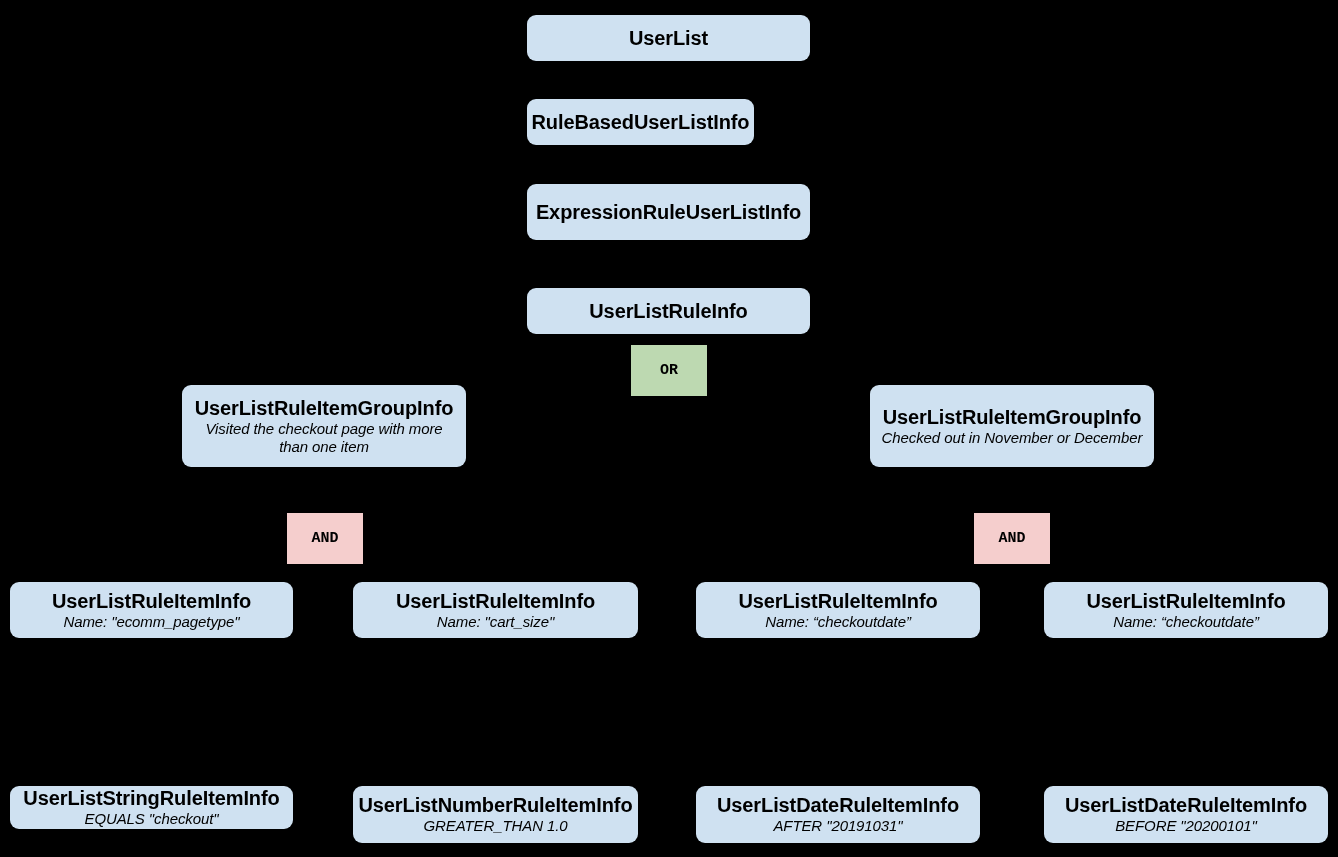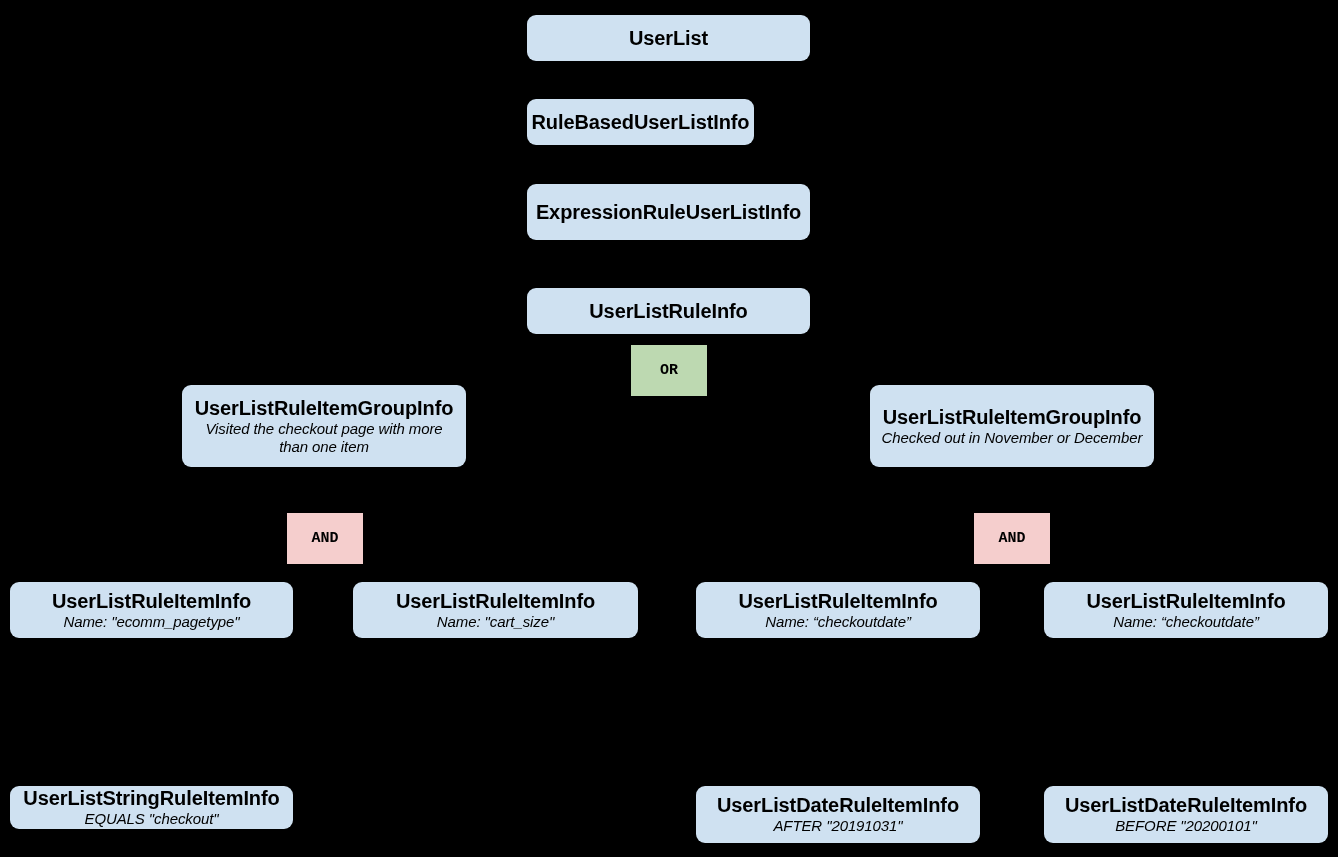--- a/index.html
+++ b/index.html
@@ -143,20 +143,24 @@
       <div class="subtitle">Name: “checkoutdate”</div>
     </div>
     <div class="node rounded" style="left: 1044px; top: 582px; width: 284px; height: 56px; background: rgb(207, 225, 241);">
       <div class="title">UserListRuleItemInfo</div>
       <div class="subtitle">Name: “checkoutdate”</div>
     </div>
     <div class="node rounded" style="left: 10px; top: 786px; width: 283px; height: 43px; background: rgb(207, 225, 241);">
       <div class="title">UserListStringRuleItemInfo</div>
       <div class="subtitle">EQUALS "checkout"</div>
     </div>
+    <div class="node rounded" style="left: 353px; top: 786px; width: 285px; height: 57px; background: rgb(207, 225, 241);">
+      <div class="title">UserListNumberRuleItemInfo</div>
+      <div class="subtitle">GREATER_THAN 1.0</div>
+    </div>
     <div class="node rounded" style="left: 696px; top: 786px; width: 284px; height: 57px; background: rgb(207, 225, 241);">
       <div class="title">UserListDateRuleItemInfo</div>
       <div class="subtitle">AFTER "20191031"</div>
     </div>
     <div class="node rounded" style="left: 1044px; top: 786px; width: 284px; height: 57px; background: rgb(207, 225, 241);">
       <div class="title">UserListDateRuleItemInfo</div>
       <div class="subtitle">BEFORE "20200101"</div>
     </div>
   </div>
 

